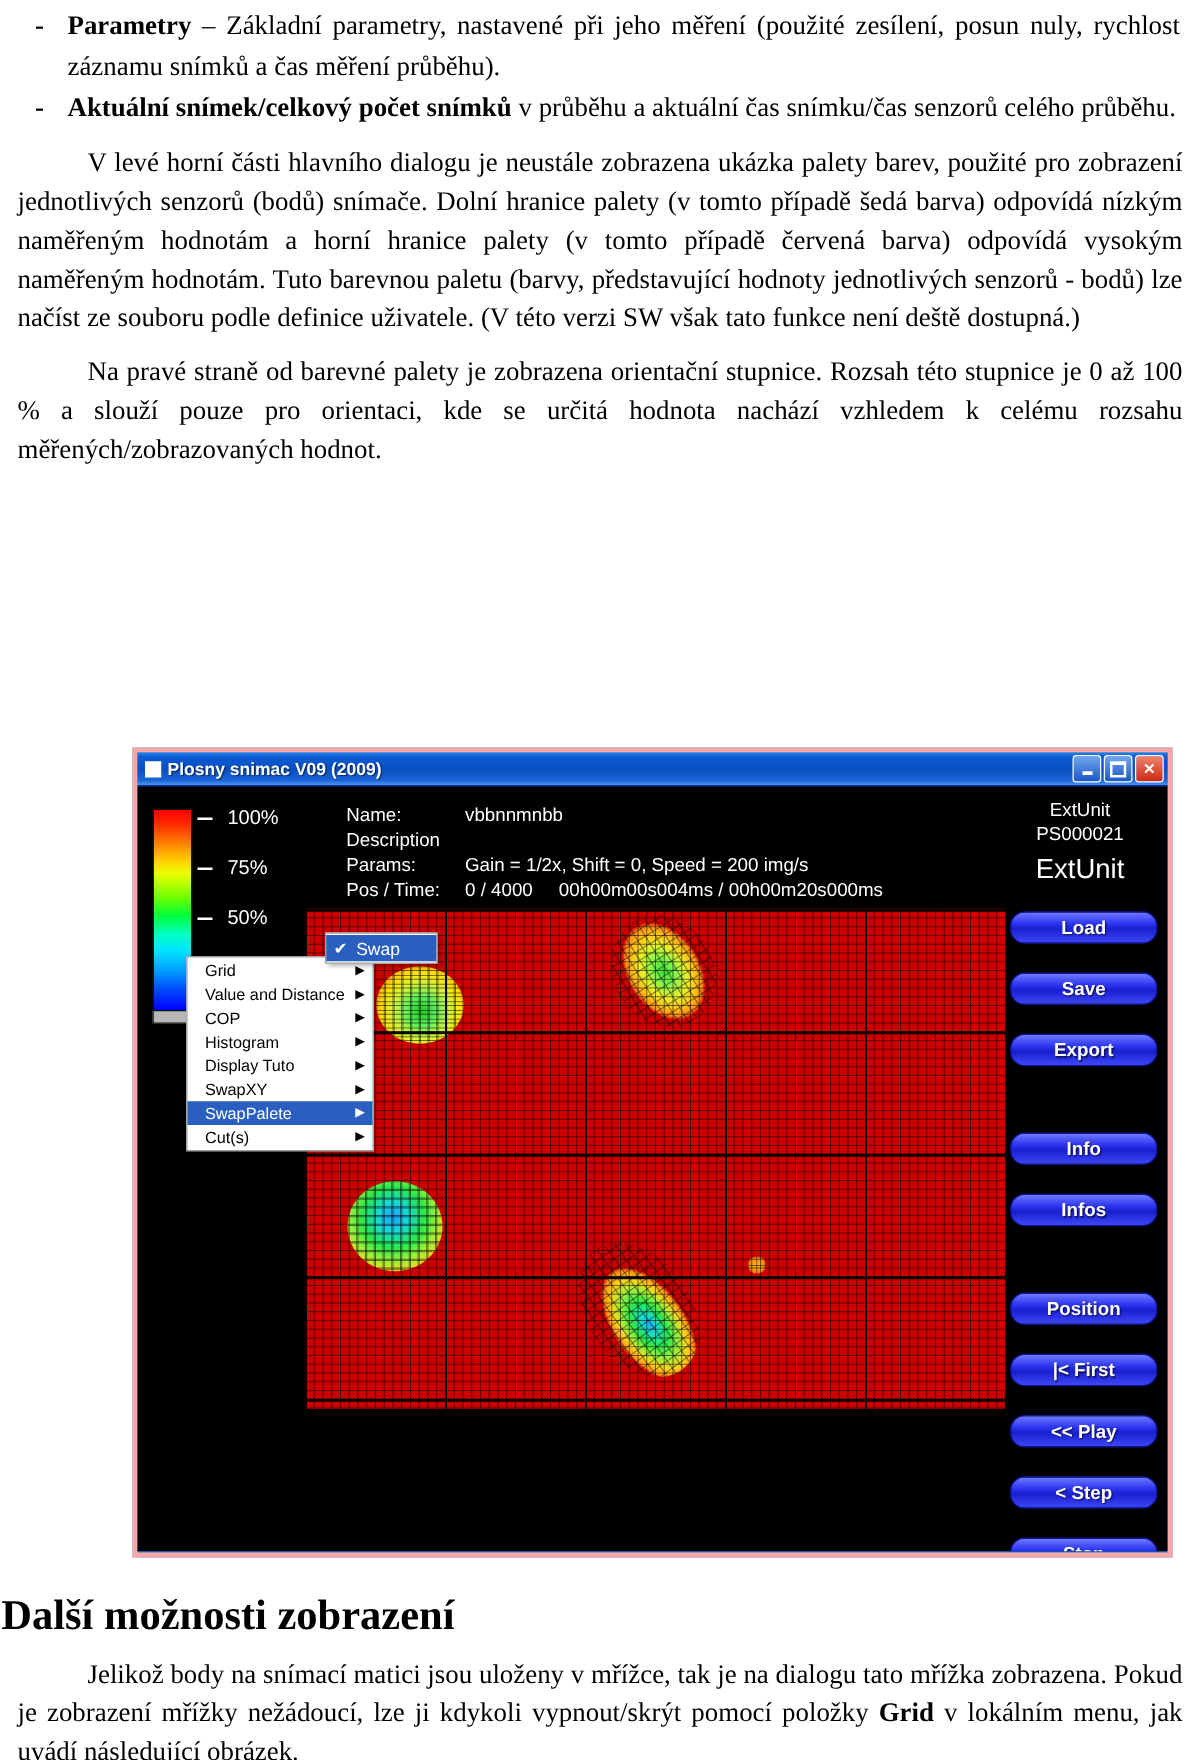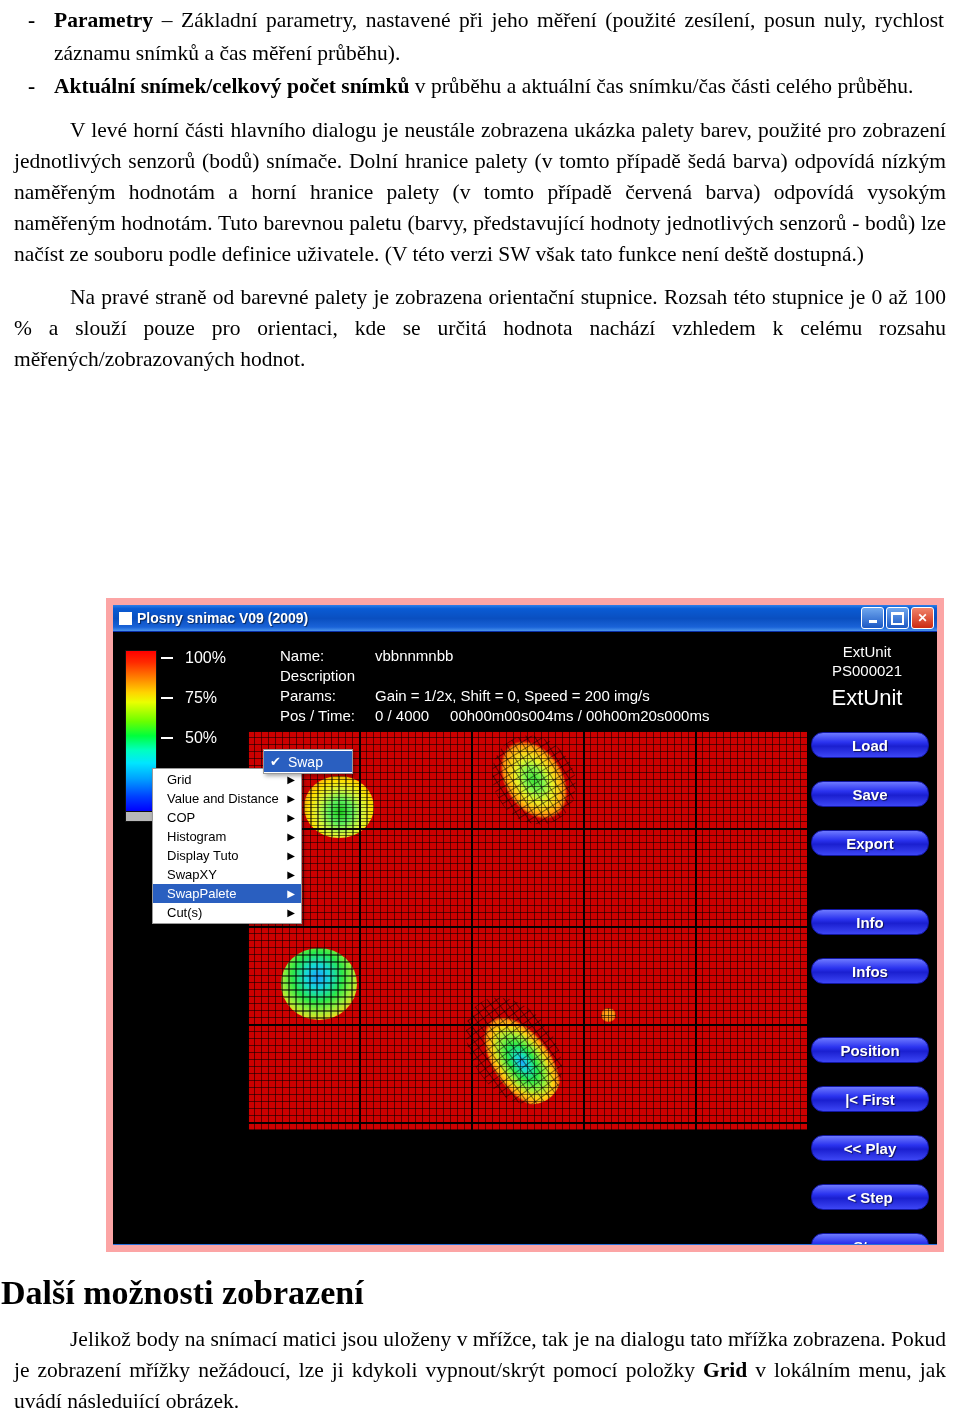--- a/index.html
+++ b/index.html
@@ -19,21 +19,21 @@
   h1.section{font-family:"Liberation Sans", sans-serif;font-weight:bold;
              font-size:33px;margin:32px 0 0 8px;letter-spacing:-0.3px;}
   h1.section2{font-family:"Liberation Serif", serif;font-weight:bold;
              font-size:34px;margin:26px 0 0 1px;}
 
   p.para{font-size:21.5px;line-height:31px;text-align:justify;margin:12px 14px 0 14px;
          text-indent:56px;}
 
   
   .app-window{position:absolute;left:106px;top:598px;width:824px;height:640px;
-              background:#0ea5e9;border:7px solid #fca5a5;
+              background:#0ea5e9;border:4px solid #fca5a5;
               box-shadow:0 0 0 1px #2a6fd8 inset;}
   .titlebar{height:26px;
             background:linear-gradient(180deg,#2e7fe8 0%,#0a5bd4 14%,#0a4fc0 52%,#1a63d8 85%,#4a94ec 100%);
             display:flex;align-items:center;padding:0 3px;position:relative;
             border-bottom:1px solid #0a2ea8;}
   .title-ico{width:13px;height:13px;background:#ffffff;margin:0 5px 0 3px;flex:0 0 13px;}
   .title-text{font-family:"Liberation Sans", sans-serif;font-size:14px;font-weight:bold;
               color:#ffffff;text-shadow:1px 1px 1px rgba(0,0,0,.55);white-space:nowrap;}
   .win-btns{position:absolute;right:3px;top:2px;display:flex;gap:2px;}
   .wb{width:21px;height:20px;border:1px solid #ffffff;border-radius:3px;
@@ -128,21 +128,21 @@
 
 <div class="doc">
 
   <div class="bullets">
     <div class="bullet">
       <div class="dash">-</div>
       <div class="btxt"><b>Parametry</b><span> – Základní parametry, nastavené při jeho měření (použité zesílení, posun nuly, rychlost záznamu snímků a čas měření průběhu).</span></div>
     </div>
     <div class="bullet">
       <div class="dash">-</div>
-      <div class="btxt"><b>Aktuální snímek/celkový počet snímků</b><span> v průběhu a aktuální čas snímku/čas části celého průběhu.</span></div>
+      <div class="btxt"><b>Aktuální snímek/celkový počet snímků</b><span> v průběhu a aktuální čas snímku/čas senzorů celého průběhu.</span></div>
     </div>
   </div>
 
 
   <p class="para">V levé horní části hlavního dialogu je neustále zobrazena ukázka palety barev, použité pro zobrazení jednotlivých senzorů (bodů) snímače. Dolní hranice palety (v tomto případě šedá barva) odpovídá nízkým naměřeným hodnotám a horní hranice palety (v tomto případě červená barva) odpovídá vysokým naměřeným hodnotám. Tuto barevnou paletu (barvy, představující hodnoty jednotlivých senzorů - bodů) lze načíst ze souboru podle definice uživatele. (V této verzi SW však tato funkce není deště dostupná.)</p>
   <p class="para">Na pravé straně od barevné palety je zobrazena orientační stupnice. Rozsah této stupnice je 0 až 100 % a slouží pouze pro orientaci, kde se určitá hodnota nachází vzhledem k celému rozsahu měřených/zobrazovaných hodnot.</p>
 </div>
 
 <div class="app-window">
 

